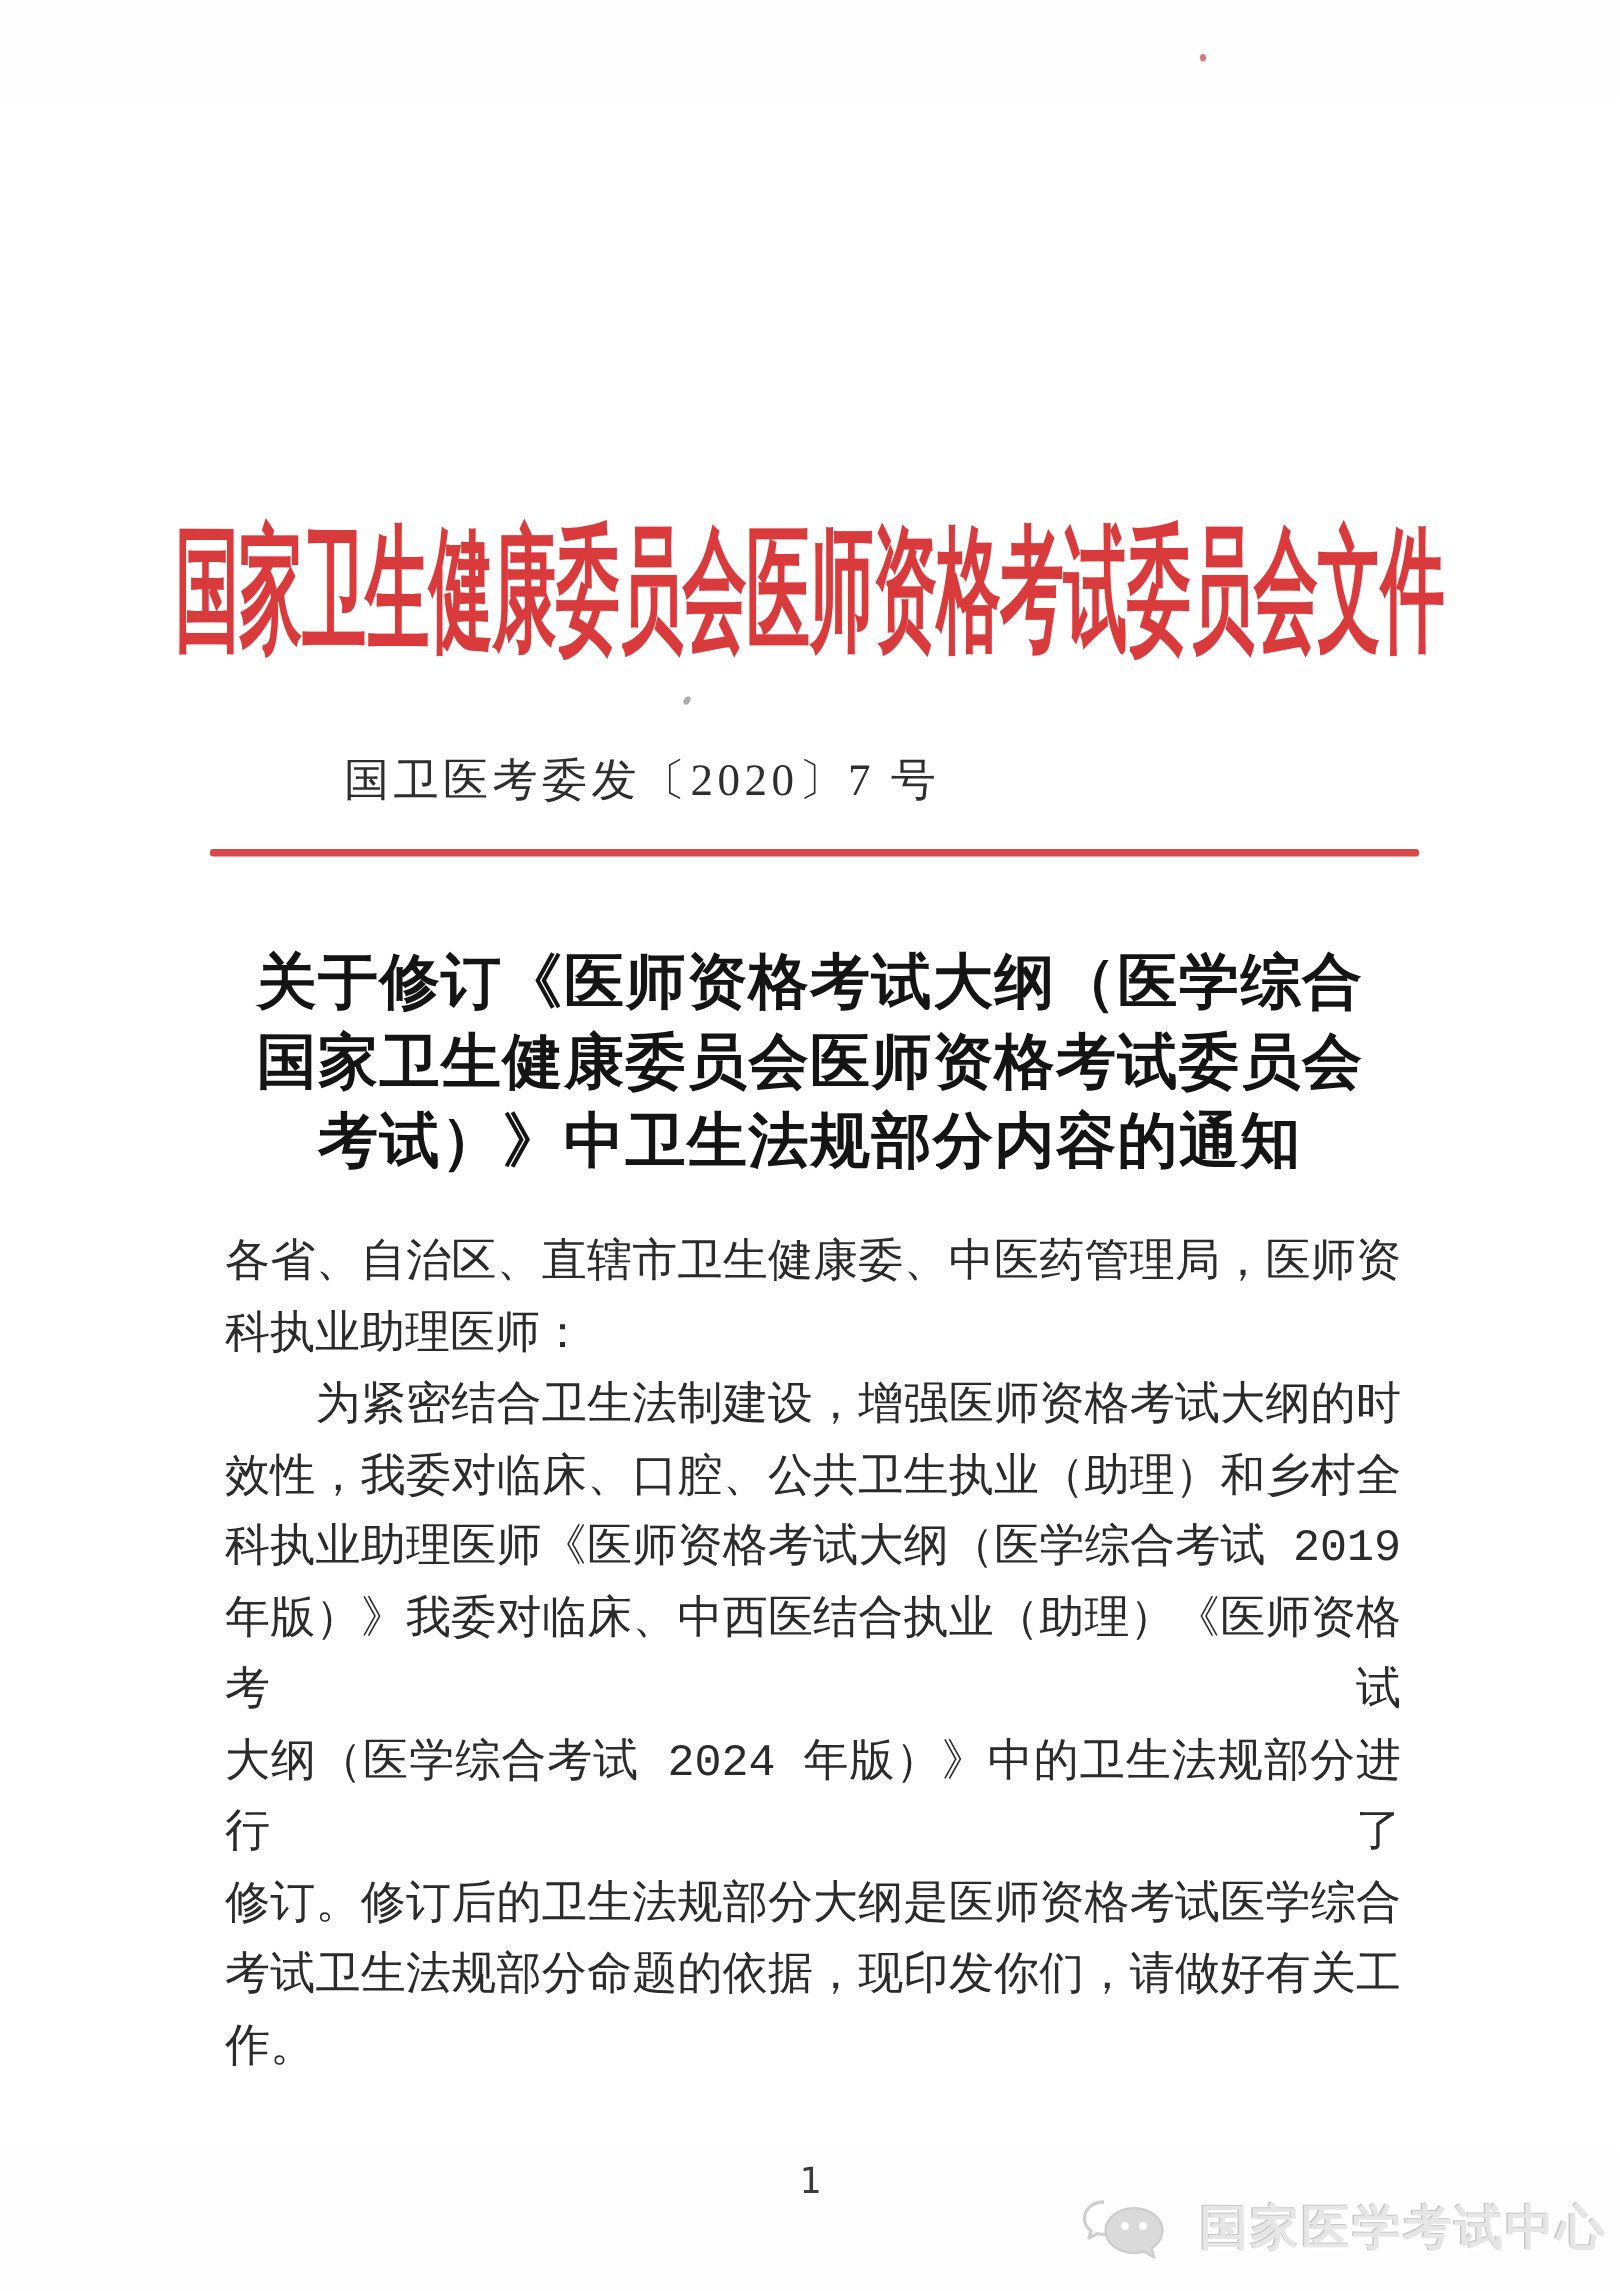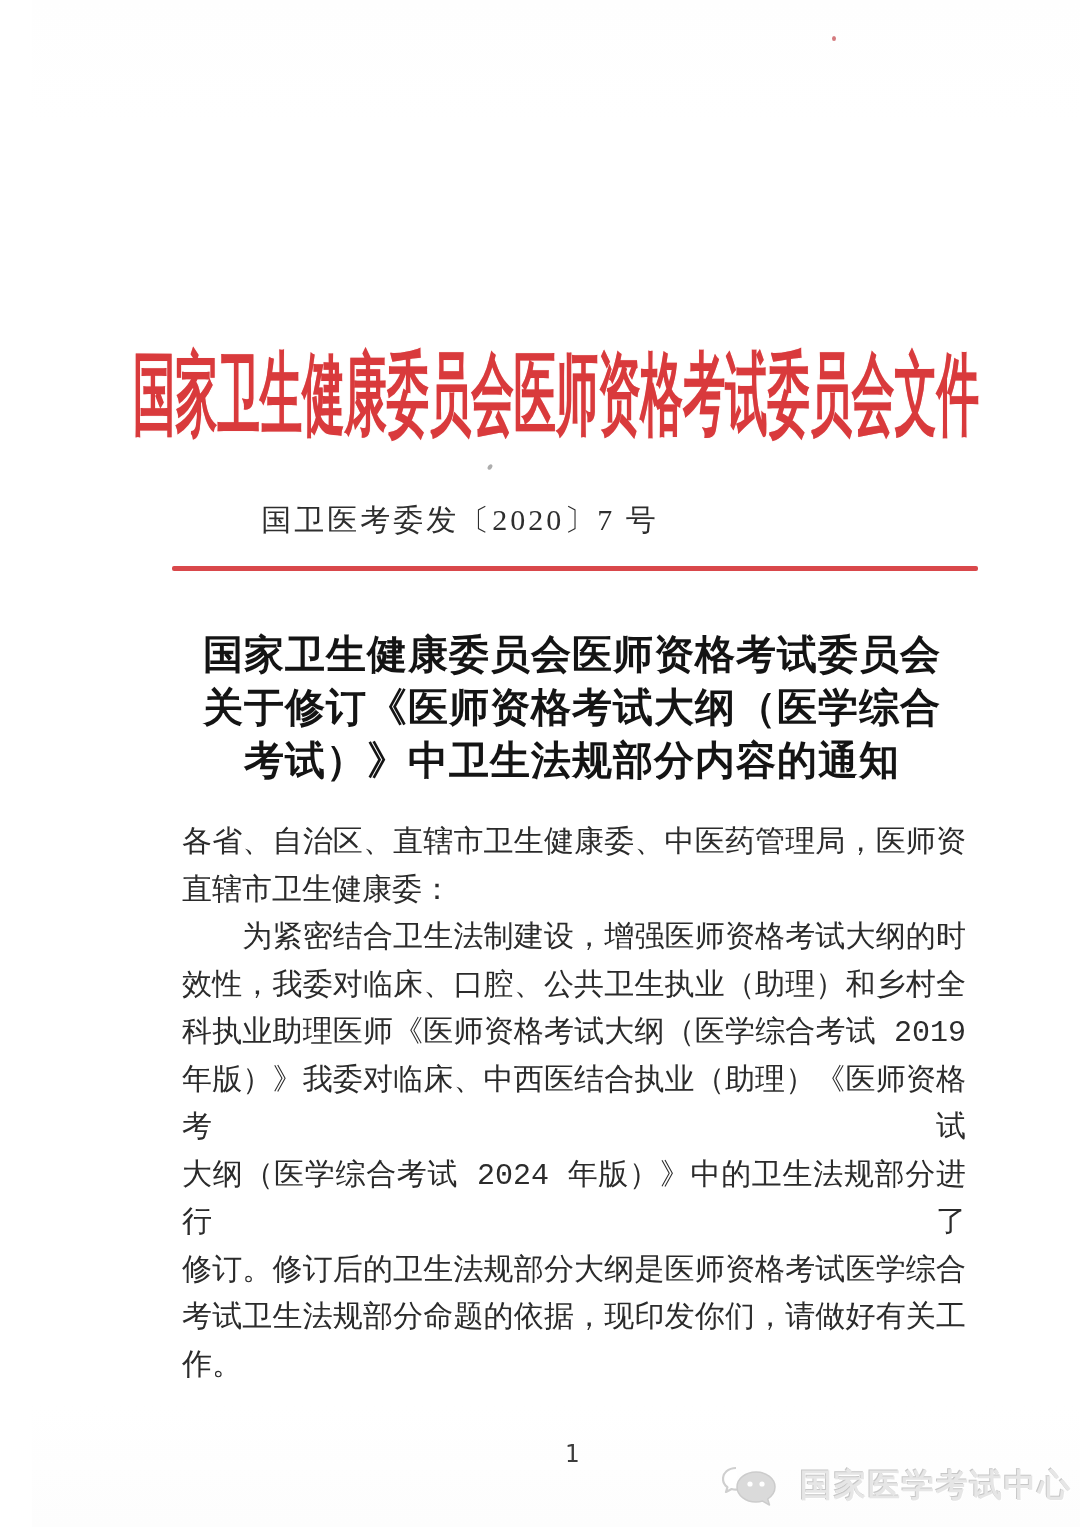--- a/index.html
+++ b/index.html
@@ -11,21 +11,20 @@
     height: 1527px;
     position: relative;
     background: #ffffff;
     overflow: hidden;
     font-family: "Liberation Serif", "DejaVu Serif", serif;
   }
   .page {
     position: absolute;
     inset: 0;
     background: linear-gradient(180deg, #fefefe 0%, #ffffff 8%, #ffffff 92%, #fdfdfd 100%);
-    margin-left: 32px;
   }
 
   
   .banner-wrap {
     position: absolute;
     top: 344px;
     left: 50%;
     width: 0;
     height: 110px;
     overflow: visible;
@@ -172,28 +171,28 @@
 
   <div class="banner-wrap">
     <div class="banner-title">国家卫生健康委员会医师资格考试委员会文件</div>
   </div>
 
   <div class="doc-number">国卫医考委发〔2020〕7 号</div>
 
   <div class="red-rule"></div>
 
   <div class="notice-title">
+    <div class="title-line">关于修订《医师资格考试大纲（医学综合</div>
     <div class="title-line">国家卫生健康委员会医师资格考试委员会</div>
-    <div class="title-line">关于修订《医师资格考试大纲（医学综合</div>
     <div class="title-line">考试）》中卫生法规部分内容的通知</div>
   </div>
 
   <div class="body-text">
     <div class="line full">各省、自治区、直辖市卫生健康委、中医药管理局，医师资</div>
-    <div class="line">直辖市卫生健康委：</div>
+    <div class="line">科执业助理医师：</div>
     <div class="line full">　　为紧密结合卫生法制建设，增强医师资格考试大纲的时</div>
     <div class="line full">效性，我委对临床、口腔、公共卫生执业（助理）和乡村全</div>
     <div class="line full">科执业助理医师《医师资格考试大纲（医学综合考试 2019</div>
     <div class="line full">年版）》我委对临床、中西医结合执业（助理）《医师资格考试</div>
     <div class="line full">大纲（医学综合考试 2024 年版）》中的卫生法规部分进行了</div>
     <div class="line full">修订。修订后的卫生法规部分大纲是医师资格考试医学综合</div>
     <div class="line full">考试卫生法规部分命题的依据，现印发你们，请做好有关工</div>
     <div class="line">作。</div>
   </div>
 

